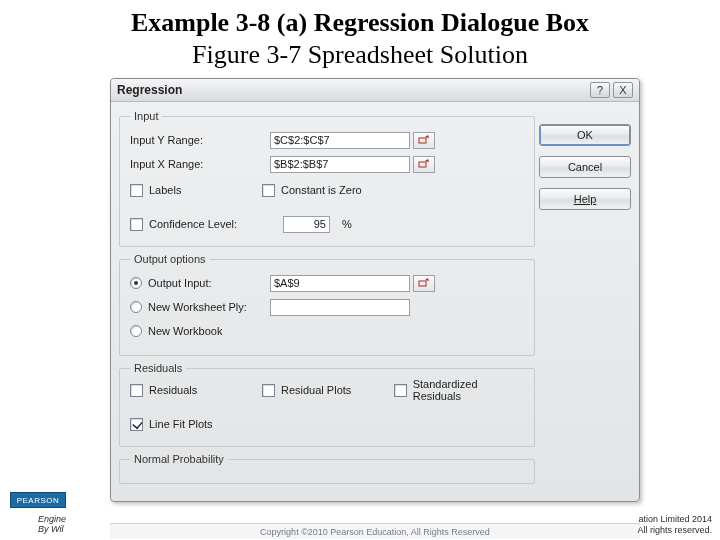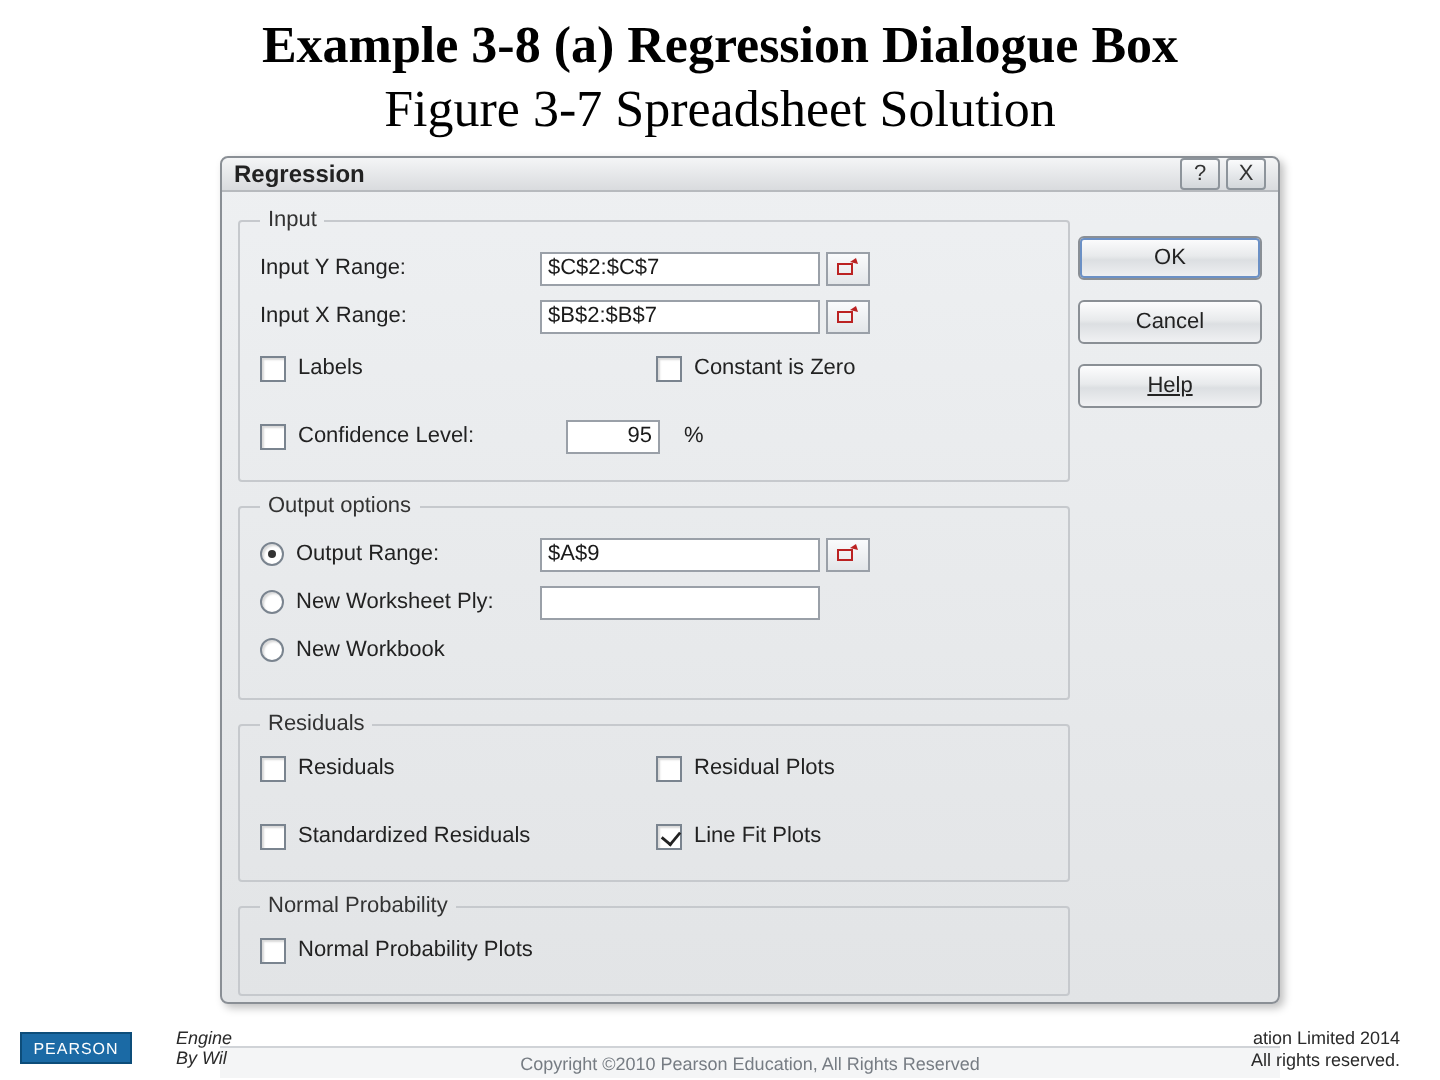--- a/index.html
+++ b/index.html
@@ -42,33 +42,33 @@
   .label { width: 140px; }
   .input {
     width: 140px; height: 17px; border: 1px solid #9aa0a8; background: #fff; font-size: 11px;
     padding: 0 3px; line-height: 15px; color: #1a1a1a;
   }
   .input.small { width: 47px; text-align: right; }
   .refbtn { width: 22px; height: 17px; margin-left: 3px; border: 1px solid #9aa0a8;
     background: linear-gradient(#fafbfc,#e3e6e9); display: flex; align-items: center; justify-content: center; }
   .refbtn svg { width: 12px; height: 12px; }
   .chkrow { display: flex; align-items: center; height: 20px; gap: 6px; }
-  .grid2 { display: grid; grid-template-columns: 1fr 1fr; row-gap: 14px; }
+  .grid2 { display: grid; grid-template-columns: 1fr 1fr 1fr; row-gap: 14px; }
   .chk { width: 13px; height: 13px; border: 1px solid #7a848f; background: #fff; position: relative; box-shadow: inset 1px 1px 1px rgba(0,0,0,0.15); }
   .chk.checked::after { content: ""; position: absolute; left: 2px; top: -1px; width: 7px; height: 10px;
     border: 2px solid #222; border-top: none; border-left: none; transform: rotate(40deg) scale(0.7); }
   .rad { width: 12px; height: 12px; border: 1px solid #7a848f; border-radius: 50%; background: #fff; position: relative; box-shadow: inset 1px 1px 1px rgba(0,0,0,0.15);}
   .rad.sel::after { content:""; position:absolute; left:3px; top:3px; width:4px; height:4px; background:#333; border-radius:50%; }
   .tail {
-    position: absolute; right: 20px; bottom: 4px; font-size: 9px; font-family: Arial, sans-serif;
+    position: absolute; right: 8px; bottom: 4px; font-size: 9px; font-family: Arial, sans-serif;
     color: #2a2a2a; text-align: right; line-height: 1.2;
   }
   .footerbar {
-    position: absolute; left: 10px; bottom: 6px; display: flex; align-items: center; gap: 22px;
-    font-family: Arial, sans-serif; font-size: 9px; font-style: italic; color: #2a2a2a;
+    position: absolute; left: 10px; bottom: 6px; display: flex; align-items: flex-end; gap: 6px;
+    font-family: Arial, sans-serif; font-size: 9px; font-style: italic; color: #2a2a2a; flex-direction: column;
   }
   .plogo { width: 56px; height: 16px; background: #1b6aa5; border: 1px solid #0d4d7a; color: #fff;
     font-style: normal; font-size: 8px; display:flex; align-items:center; justify-content:center; letter-spacing:0.5px;}
   .copyright-strip {
     position:absolute; left:110px; width:530px; bottom:1px; height:16px;
     border-top:1px solid #d0d3d7; text-align:center; font-size:9px; color:#767c83;
     font-family: Tahoma, Arial, sans-serif; line-height:16px; background:#f4f5f6;
   }
 </style>
 </head>
@@ -130,21 +130,21 @@
           </div>
         </div>
       </fieldset>
 
       <fieldset>
         <legend>Output options</legend>
 
         <div class="row">
           <span class="chkrow" style="width:140px">
             <span class="rad sel"></span>
-            <span>Output Range:</span>
+            <span>Output Input:</span>
           </span>
           <span class="input">$A$9</span>
           <span class="refbtn">
             <svg viewBox="0 0 12 12">
                   <rect x="1" y="4" width="7" height="5" fill="none" stroke="#b22" stroke-width="1"></rect>
                   <path d="M7 3 L10 1 L11 4 Z" fill="#b22"></path>
                 </svg>
           </span>
         </div>
 
@@ -181,24 +181,20 @@
           </div>
           <div class="chkrow">
             <span class="chk checked"></span>
             <span>Line Fit Plots</span>
           </div>
         </div>
       </fieldset>
 
       <fieldset>
         <legend>Normal Probability</legend>
-        <div class="chkrow">
-          <span class="chk"></span>
-          <span>Normal Probability Plots</span>
-        </div>
       </fieldset>
 
     </div>
     <div class="right">
       <div class="osbtn default">OK</div>
       <div class="osbtn">Cancel</div>
       <div class="osbtn" style="text-decoration:underline">Help</div>
     </div>
   </div>
 </div>

